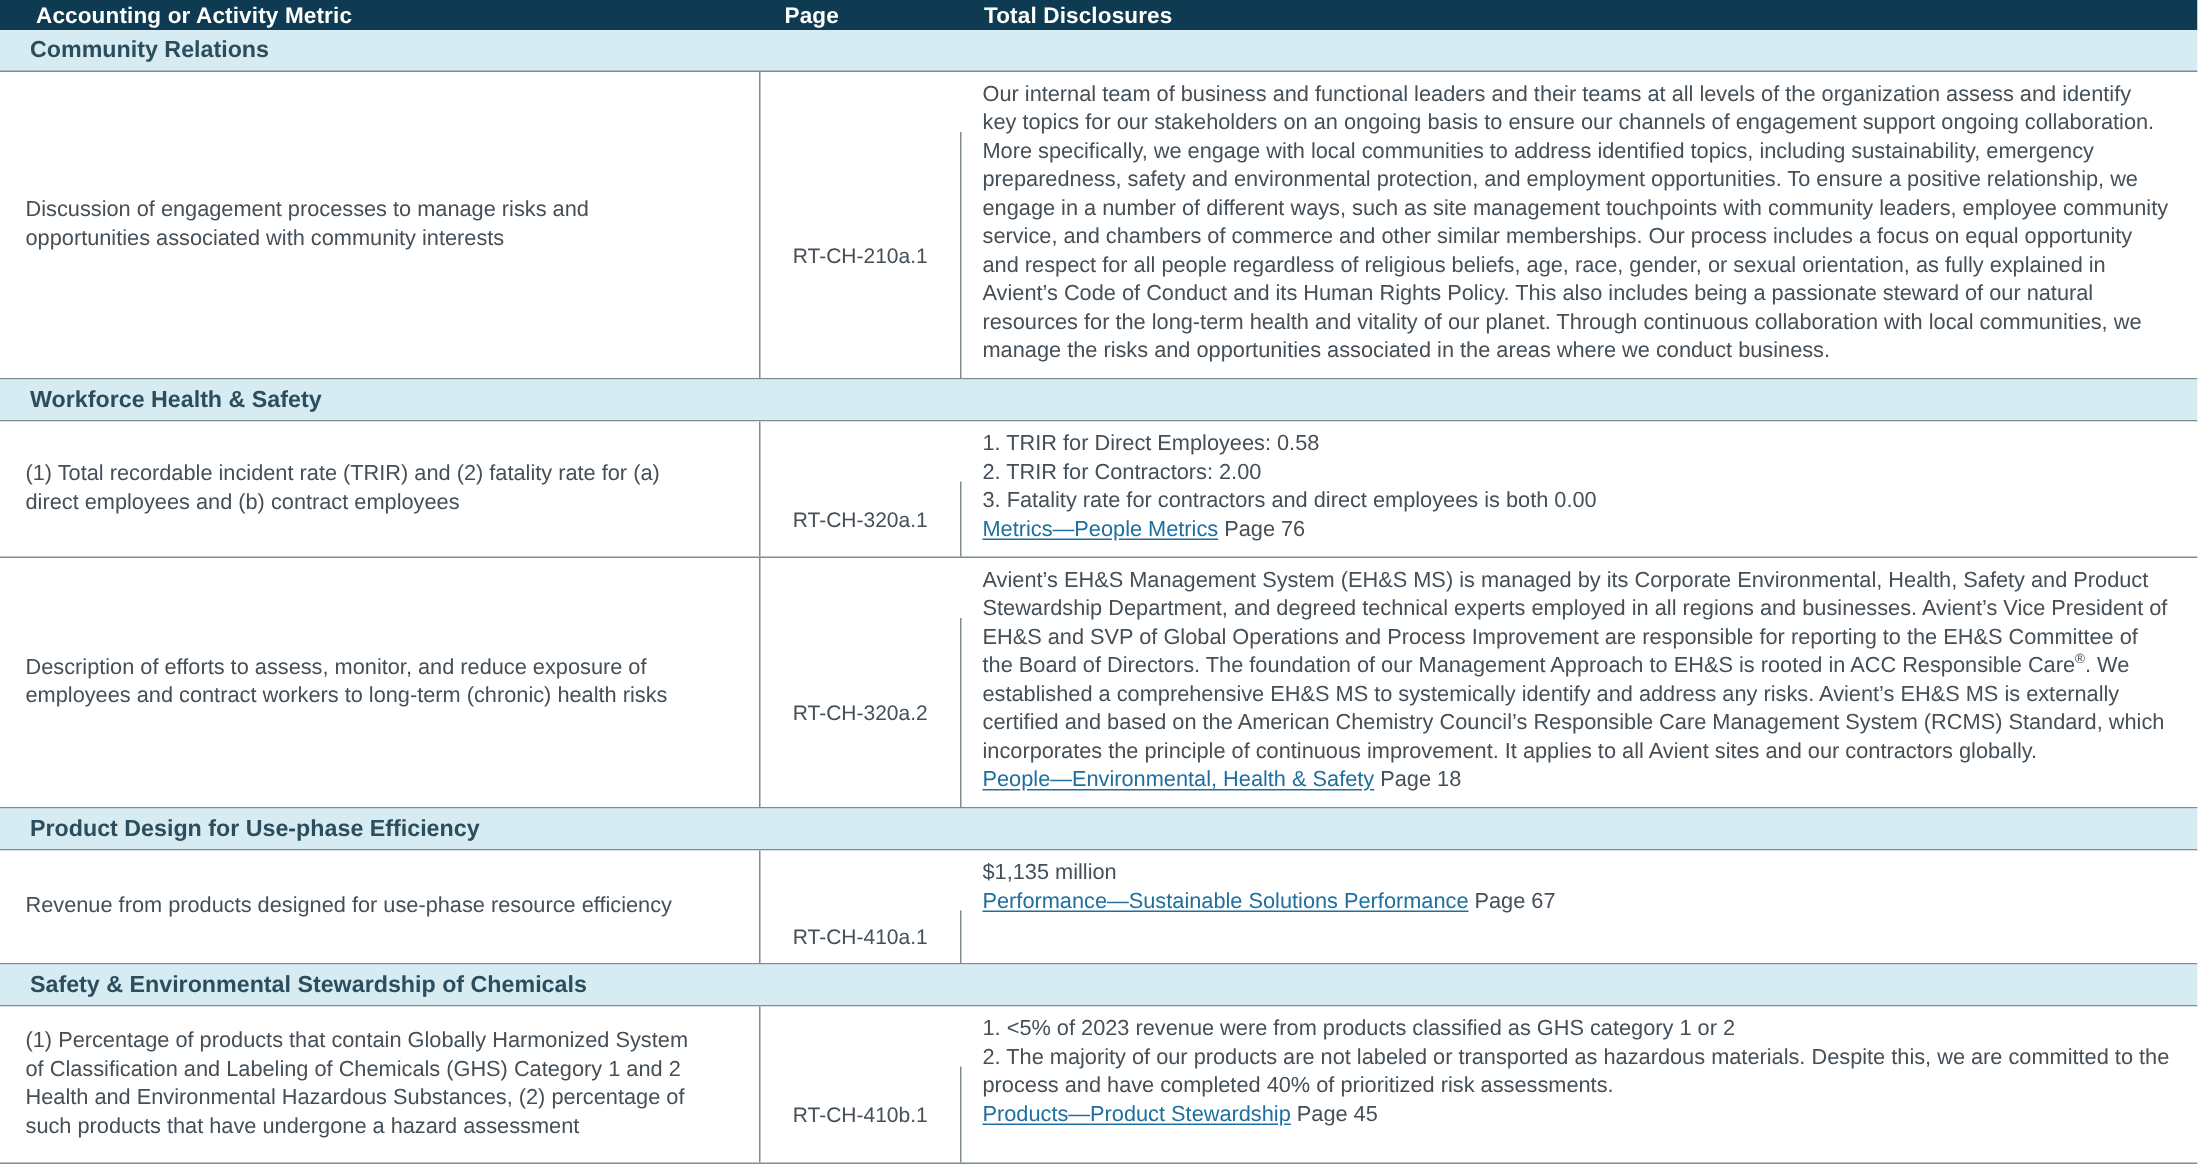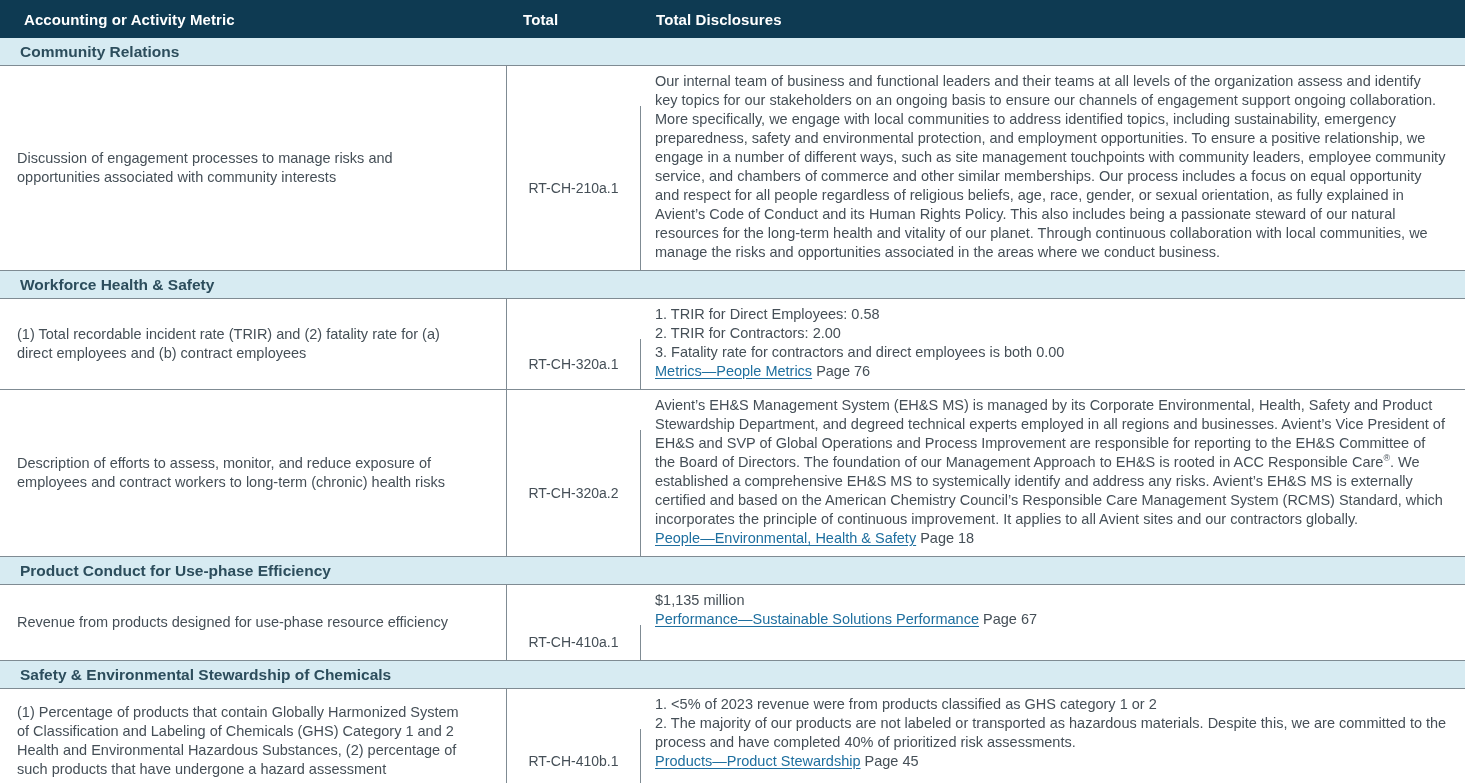--- a/index.html
+++ b/index.html
@@ -10,21 +10,21 @@
     --body-text:#454F57;
     --link:#1E6F9F;
     --divider:#7F8B93;
   }
   *{box-sizing:border-box;margin:0;padding:0;}
   html,body{width:1465px;background:#FFFFFF;font-family:"Liberation Sans","DejaVu Sans",sans-serif;}
   body{height:783px;overflow:hidden;color:var(--body-text);}
   .table{width:1465px;}
   .grid{display:grid;grid-template-columns:507px 134px 1fr;}
   
-  .header-row{background:var(--header-bg);height:38px;align-items:center;}
+  .header-row{background:var(--header-bg);height:20px;align-items:center;}
   .hcell{color:var(--header-text);font-weight:bold;font-size:15px;letter-spacing:.1px;}
   .hcell.c1{padding-left:24px;}
   .hcell.c2{padding-left:16px;}
   .hcell.c3{padding-left:15px;}
   
   .band{background:var(--section-bg);height:28px;display:flex;align-items:center;
         border-bottom:1px solid var(--divider);}
   .band span{color:var(--section-text);font-weight:bold;font-size:15.5px;padding-left:20px;}
   
   .row{border-bottom:1px solid var(--divider);background:#FFFFFF;}
@@ -43,21 +43,21 @@
   .page{padding-left:4px;margin-top:32px;}
   sup{font-size:9px;vertical-align:super;line-height:0;}
 </style>
 </head>
 <body>
 
 <div class="table">
 
   <div class="grid header-row">
     <div class="hcell c1">Accounting or Activity Metric</div>
-    <div class="hcell c2">Total</div>
+    <div class="hcell c2">Page</div>
     <div class="hcell c3">Total Disclosures</div>
   </div>
 
   <div class="band">
     <span>Community Relations</span>
   </div>
 
   <div class="grid row r1">
     <div class="cell metric">
       <span>Discussion of engagement processes to manage risks and opportunities associated with community interests</span>
@@ -90,21 +90,21 @@
       <span>Description of efforts to assess, monitor, and reduce exposure of employees and contract workers to long-term (chronic) health risks</span>
     </div>
     <div class="cell code">RT-CH-320a.2</div>
     <div class="cell disc">
       <p><span>Avient’s EH&amp;S Management System (EH&amp;S MS) is managed by its Corporate Environmental, Health, Safety and Product Stewardship Department, and degreed technical experts employed in all regions and businesses. Avient’s Vice President of EH&amp;S and SVP of Global Operations and Process Improvement are responsible for reporting to the EH&amp;S Committee of the Board of Directors. The foundation of our Management Approach to EH&amp;S is rooted in ACC Responsible Care</span><sup>®</sup><span>. We established a comprehensive EH&amp;S MS to systemically identify and address any risks. Avient’s EH&amp;S MS is externally certified and based on the American Chemistry Council’s Responsible Care Management System (RCMS) Standard, which incorporates the principle of continuous improvement. It applies to all Avient sites and our contractors globally.</span></p>
       <p><a class="doclink">People—Environmental, Health &amp; Safety</a><span class="page">Page 18</span></p>
     </div>
   </div>
 
   <div class="band">
-    <span>Product Conduct for Use-phase Efficiency</span>
+    <span>Product Design for Use-phase Efficiency</span>
   </div>
 
   <div class="grid row r4">
     <div class="cell metric">
       <span>Revenue from products designed for use-phase resource efficiency</span>
     </div>
     <div class="cell code">RT-CH-410a.1</div>
     <div class="cell disc">
       <div>$1,135 million</div>
       <p><a class="doclink">Performance—Sustainable Solutions Performance</a><span class="page">Page 67</span></p>

